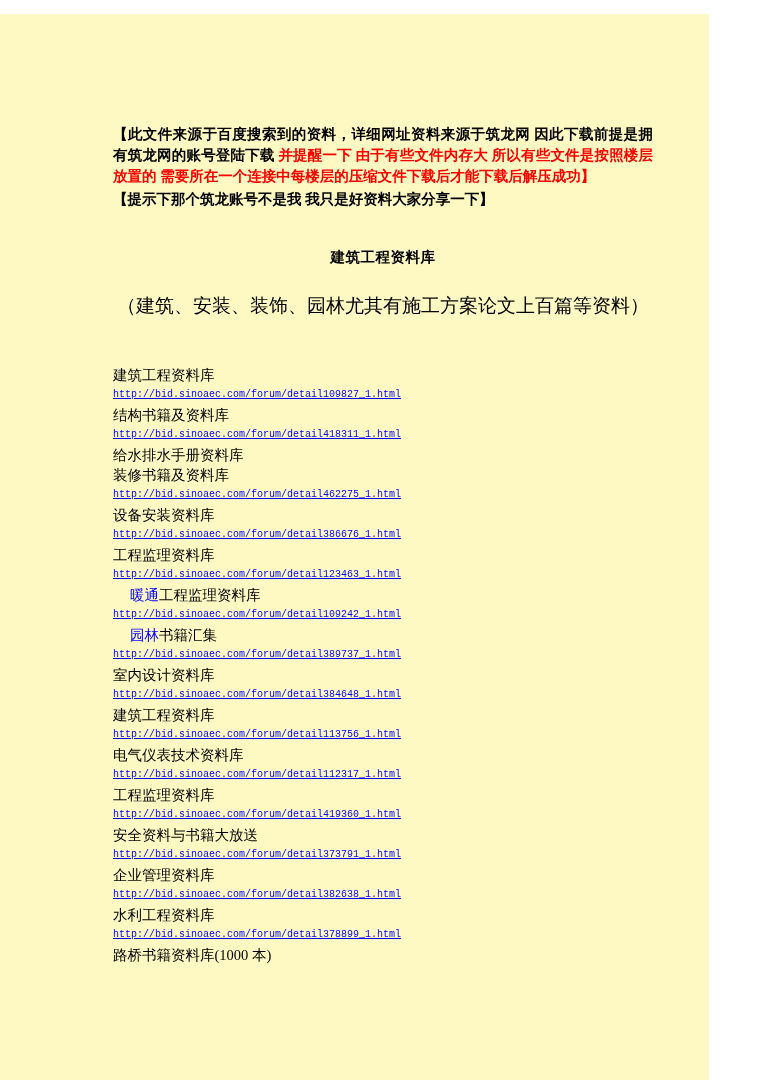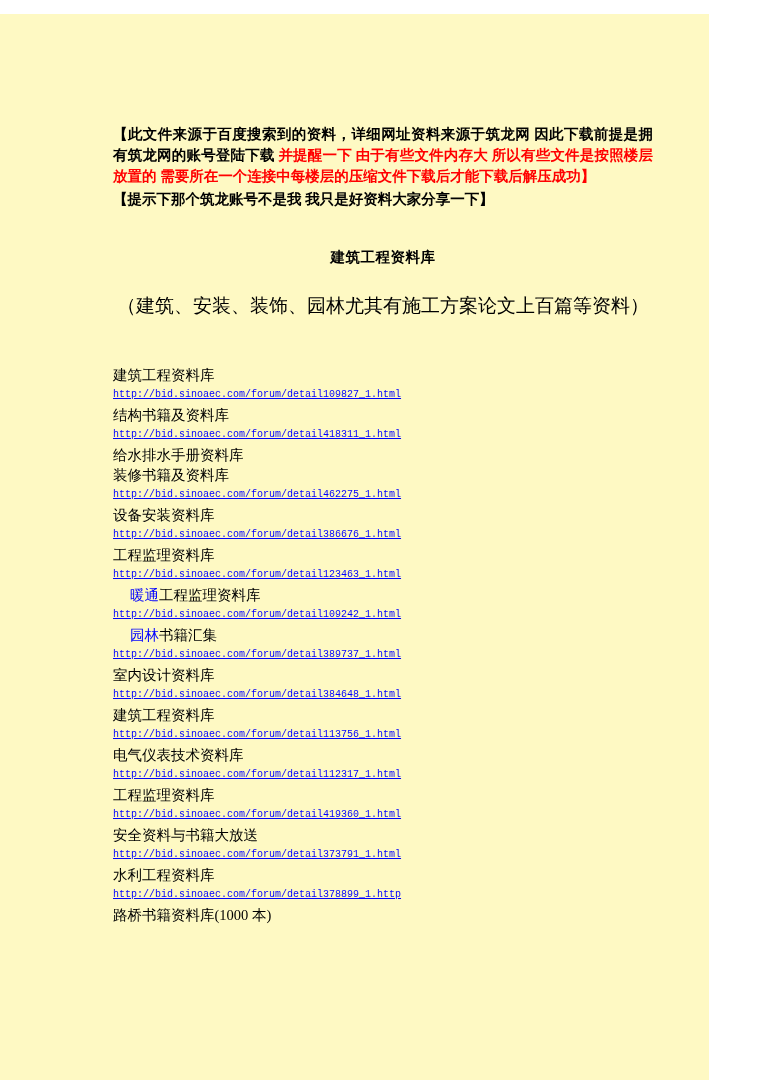--- a/index.html
+++ b/index.html
@@ -157,22 +157,26 @@
         </div>
         <div class="row">
           <span class="label">工程监理资料库</span>
           <a class="link" href="#">http://bid.sinoaec.com/forum/detail419360_1.html</a>
         </div>
         <div class="row">
           <span class="label">安全资料与书籍大放送</span>
           <a class="link" href="#">http://bid.sinoaec.com/forum/detail373791_1.html</a>
         </div>
         <div class="row">
+          <span class="label">企业管理资料库</span>
+          <a class="link" href="#">http://bid.sinoaec.com/forum/detail382638_1.html</a>
+        </div>
+        <div class="row">
           <span class="label">水利工程资料库</span>
-          <a class="link" href="#">http://bid.sinoaec.com/forum/detail378899_1.http</a>
+          <a class="link" href="#">http://bid.sinoaec.com/forum/detail378899_1.html</a>
         </div>
         <div class="row">
           <span class="label">路桥书籍资料库(1000 本)</span>
         </div>
       </div>
 
   </div>
 </div>
 
 </body></html>

